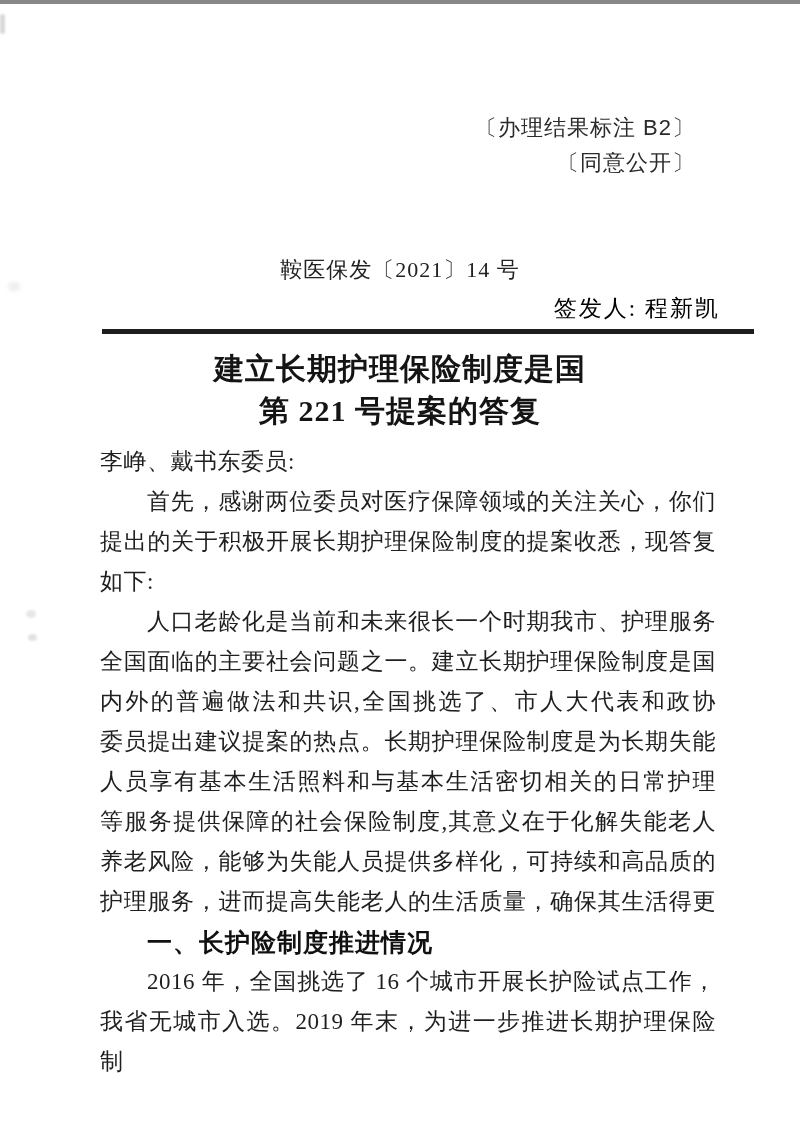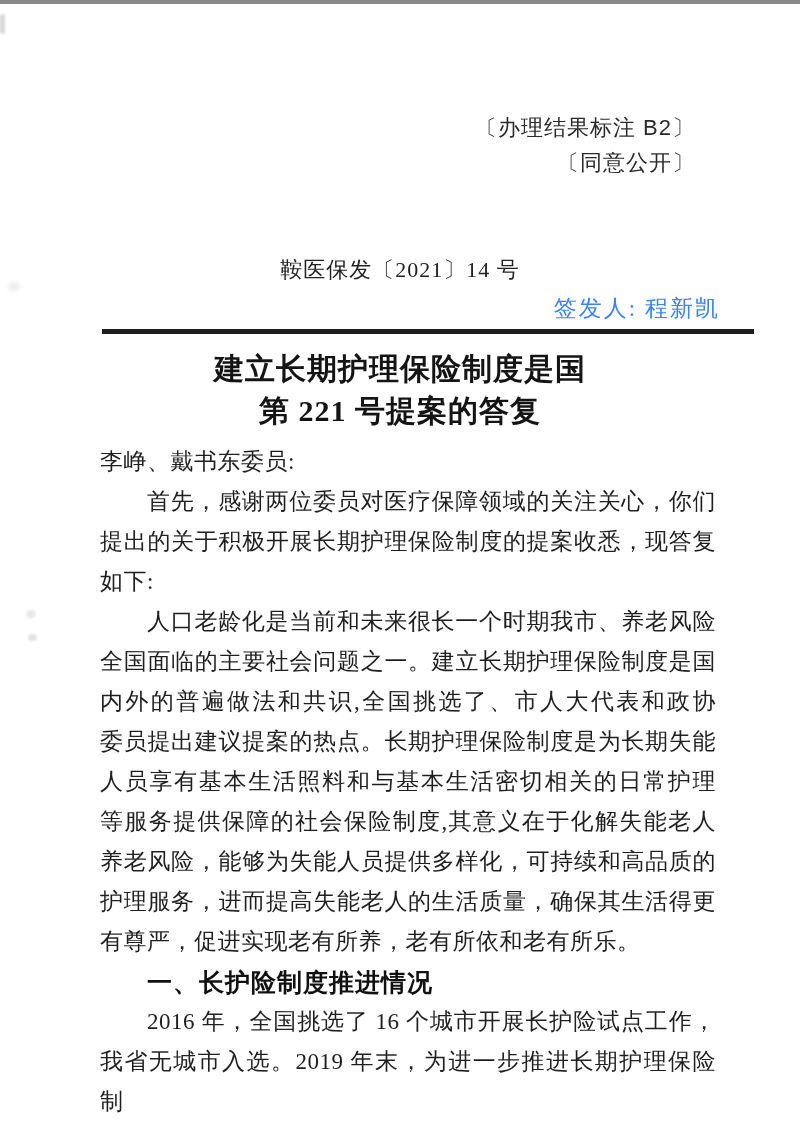--- a/index.html
+++ b/index.html
@@ -36,21 +36,21 @@
   }
   .doc-number {
     position:absolute; top:250px; left:0; width:100%;
     text-align:center;
     font-size:22px; line-height:32px;
     letter-spacing:1px; color:#222;
   }
   .signer {
     position:absolute; top:290px; right:80px;
     font-size:23px; line-height:30px;
-    letter-spacing:2px; color:#3b82f6;
+    letter-spacing:2px; color:#000000;
   }
   .rule {
     position:absolute; top:325px; left:102px;
     width:652px; height:5px;
     background:#1d1d1d;
   }
   .doc-title {
     position:absolute; top:344px; left:0; width:100%;
     text-align:center;
     font-size:30px; line-height:42px;
@@ -101,27 +101,26 @@
   <div class="doc-title">
     <div>建立长期护理保险制度是国</div>
     <div>第 221 号提案的答复</div>
   </div>
 
   <div class="body-text">
     <div class="bline">李峥、戴书东委员:</div>
     <div class="bline indent just">首先，感谢两位委员对医疗保障领域的关注关心，你们</div>
     <div class="bline just">提出的关于积极开展长期护理保险制度的提案收悉，现答复</div>
     <div class="bline">如下:</div>
-    <div class="bline indent just">人口老龄化是当前和未来很长一个时期我市、养老风险</div>
+    <div class="bline indent just">人口老龄化是当前和未来很长一个时期我市、护理服务</div>
     <div class="bline just">全国面临的主要社会问题之一。建立长期护理保险制度是国</div>
     <div class="bline just">内外的普遍做法和共识,全国挑选了、市人大代表和政协</div>
     <div class="bline just">委员提出建议提案的热点。长期护理保险制度是为长期失能</div>
     <div class="bline just">人员享有基本生活照料和与基本生活密切相关的日常护理</div>
     <div class="bline just">等服务提供保障的社会保险制度,其意义在于化解失能老人</div>
     <div class="bline just">养老风险，能够为失能人员提供多样化，可持续和高品质的</div>
     <div class="bline just">护理服务，进而提高失能老人的生活质量，确保其生活得更</div>
-    <div class="bline">有尊严，促进实现老有所养，老有所依和老有所乐。</div>
     <div class="bline heading indent">一、长护险制度推进情况</div>
     <div class="bline indent just">2016 年，全国挑选了 16 个城市开展长护险试点工作，</div>
     <div class="bline just">我省无城市入选。2019 年末，为进一步推进长期护理保险制</div>
   </div>
 
 </div>
 
 </body></html>

